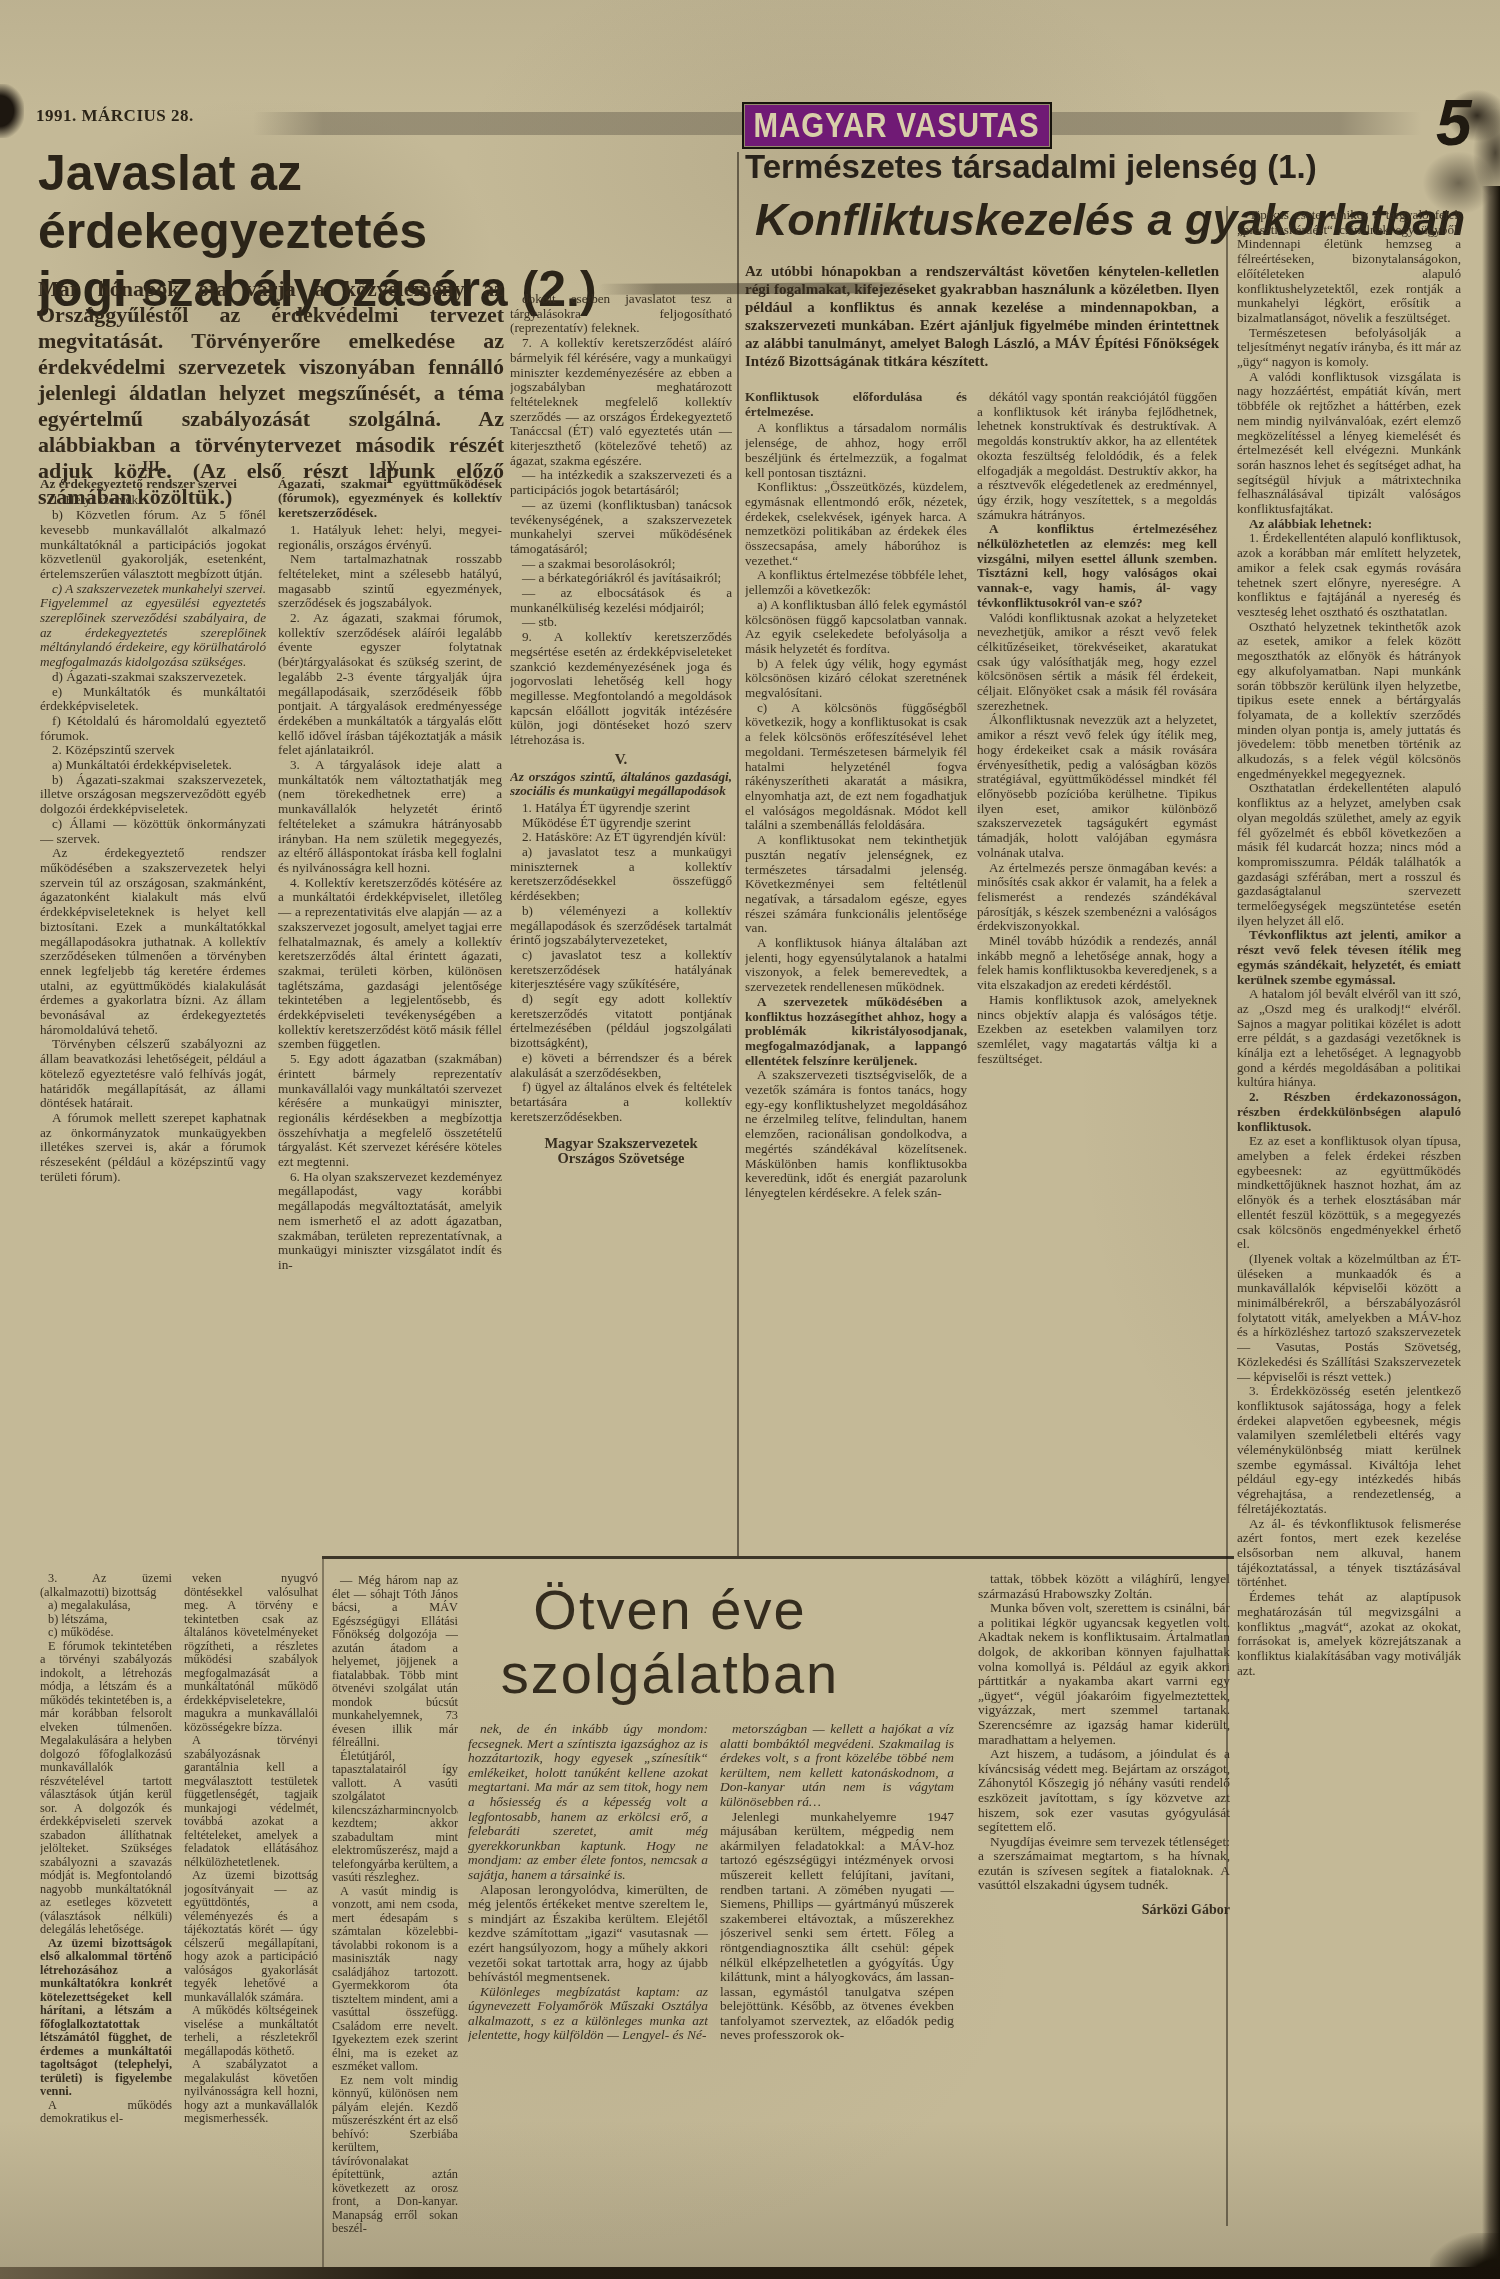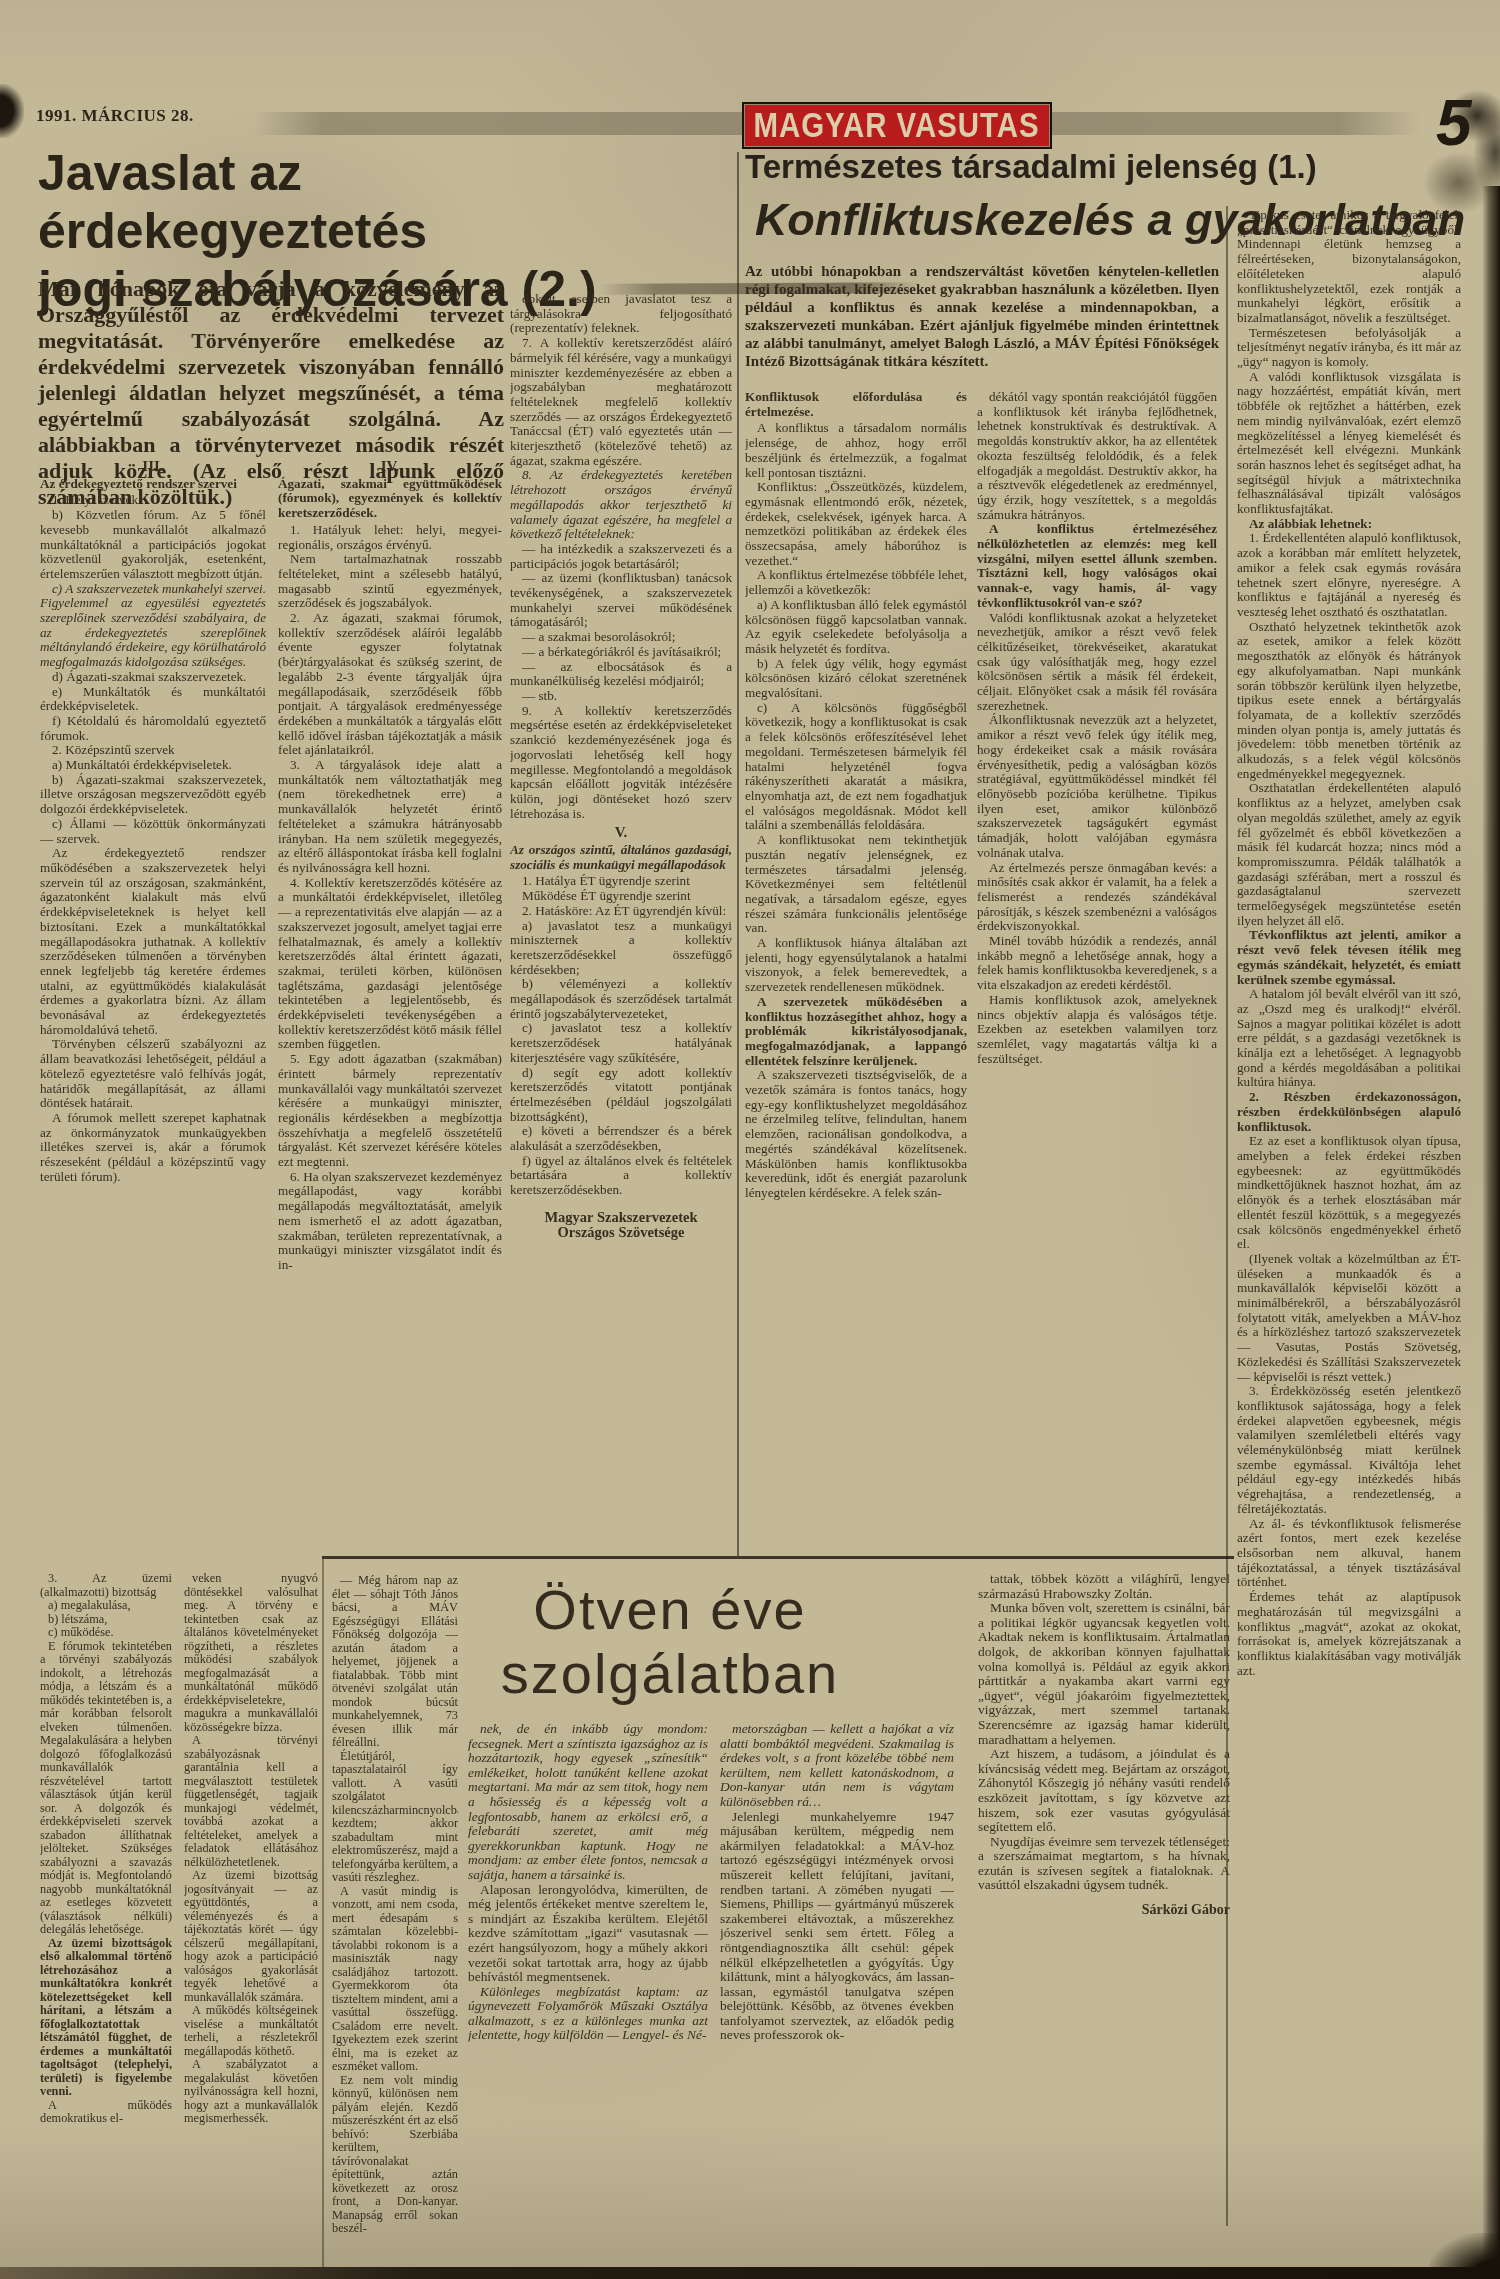--- a/index.html
+++ b/index.html
@@ -17,21 +17,21 @@
       radial-gradient(ellipse 520px 300px at 55% 7%, rgba(104,93,70,.14), transparent 70%),
       radial-gradient(ellipse 420px 640px at 92% 48%, rgba(84,73,54,.13), transparent 72%),
       radial-gradient(ellipse 640px 420px at 38% 86%, rgba(125,114,90,.10), transparent 70%),
       radial-gradient(ellipse 500px 260px at 70% 30%, rgba(90,80,60,.08), transparent 70%),
       linear-gradient(to bottom, rgba(140,130,105,.14), rgba(0,0,0,0) 5%, rgba(0,0,0,0) 93%, rgba(62,54,41,.20));
   }
   
   .date{left:36px;top:106px;font-size:17px;font-weight:bold;letter-spacing:.5px;color:#2c2518;}
   .band{left:253px;top:112px;width:1168px;height:23px;
     background:linear-gradient(to right, rgba(110,102,84,0), rgba(108,100,82,.5) 6%, rgba(108,100,82,.5) 93%, rgba(110,102,84,0));}
-  .mhbox{left:742px;top:102px;width:310px;height:47px;background:#b91c1c;color:#d8cea9;
+  .mhbox{left:742px;top:102px;width:310px;height:47px;background:#701a75;color:#d8cea9;
     display:flex;align-items:center;justify-content:center;
     font-family:"Liberation Sans",sans-serif;font-weight:bold;font-size:31px;letter-spacing:1px;
     box-shadow:inset 0 0 0 2px #17130c, inset 0 0 0 3px #94896c;}
   .mhbox span{transform:scale(.95,1.12);white-space:nowrap;}
   .pagenum{left:1436px;top:86px;font-family:"Liberation Sans",sans-serif;
     font-weight:bold;font-style:italic;font-size:64px;color:#201a11;}
   
   .blob-tl{left:0;top:84px;width:24px;height:54px;background:radial-gradient(ellipse at left center,#1d1710 40%,transparent 75%);}
   .smudge-tr{left:1408px;top:78px;width:92px;height:150px;
     background:
@@ -144,21 +144,20 @@
     <p class="tx p">Nem tartalmazhatnak rosszabb feltételeket, mint a szélesebb hatályú, magasabb szintű egyezmények, szerződések és jogszabályok.</p>
     <p class="tx p">2. Az ágazati, szakmai fórumok, kollektív szerződések aláírói legalább évente egyszer folytatnak (bér)tárgyalásokat és szükség szerint, de legalább 2-3 évente tárgyalják újra megállapodásaik, szerződéseik főbb pontjait. A tárgyalások eredményessége érdekében a munkáltatók a tárgyalás előtt kellő idővel írásban tájékoztatják a másik felet ajánlataikról.</p>
     <p class="tx p">3. A tárgyalások ideje alatt a munkáltatók nem változtathatják meg (nem törekedhetnek erre) a munkavállalók helyzetét érintő feltételeket a számukra hátrányosabb irányban. Ha nem születik megegyezés, az eltérő álláspontokat írásba kell foglalni és nyilvánosságra kell hozni.</p>
     <p class="tx p">4. Kollektív keretszerződés kötésére az a munkáltatói érdekképviselet, illetőleg — a reprezentativitás elve alapján — az a szakszervezet jogosult, amelyet tagjai erre felhatalmaznak, és amely a kollektív keretszerződés által érintett ágazati, szakmai, területi körben, különösen taglétszáma, gazdasági jelentősége tekintetében a legjelentősebb, és érdekképviseleti tevékenységében a kollektív keretszerződést kötő másik féllel szemben független.</p>
     <p class="tx p">5. Egy adott ágazatban (szakmában) érintett bármely reprezentatív munkavállalói vagy munkáltatói szervezet kérésére a munkaügyi miniszter, regionális kérdésekben a megbízottja összehívhatja a megfelelő összetételű tárgyalást. Két szervezet kérésére köteles ezt megtenni.</p>
     <p class="tx p">6. Ha olyan szakszervezet kezdeményez megállapodást, vagy korábbi megállapodás megváltoztatását, amelyik nem ismerhető el az adott ágazatban, szakmában, területen reprezentatívnak, a munkaügyi miniszter vizsgálatot indít és in-</p>
   </div>
 <div class="col fs-a" id="l-c3">
     <p class="tx p">dokolt esetben javaslatot tesz a tárgyalásokra feljogosítható (reprezentatív) feleknek.</p>
     <p class="tx p">7. A kollektív keretszerződést aláíró bármelyik fél kérésére, vagy a munkaügyi miniszter kezdeményezésére az ebben a jogszabályban meghatározott feltételeknek megfelelő kollektív szerződés — az országos Érdekegyeztető Tanáccsal (ÉT) való egyeztetés után — kiterjeszthető (kötelezővé tehető) az ágazat, szakma egészére.</p>
-    <p class="tx pi">8. Az érdekegyeztetés keretében létrehozott országos érvényű megállapodás akkor terjeszthető ki valamely ágazat egészére, ha megfelel a következő feltételeknek:</p>
     <p class="tx p">— ha intézkedik a szakszervezeti és a participációs jogok betartásáról;</p>
     <p class="tx p">— az üzemi (konfliktusban) tanácsok tevékenységének, a szakszervezetek munkahelyi szervei működésének támogatásáról;</p>
     <p class="tx p">— a szakmai besorolásokról;</p>
     <p class="tx p">— a bérkategóriákról és javításaikról;</p>
     <p class="tx p">— az elbocsátások és a munkanélküliség kezelési módjairól;</p>
     <p class="tx p">— stb.</p>
     <p class="tx p">9. A kollektív keretszerződés megsértése esetén az érdekképviseleteket szankció kezdeményezésének joga és jogorvoslati lehetőség kell hogy megillesse. Megfontolandó a megoldások kapcsán előállott jogviták intézésére külön, jogi döntéseket hozó szerv létrehozása is.</p>
     <p class="tx h">V.</p>
     <p class="tx ih">Az országos szintű, általános gazdasági, szociális és munkaügyi megállapodások</p>
     <p class="tx p">1. Hatálya ÉT ügyrendje szerint</p>

